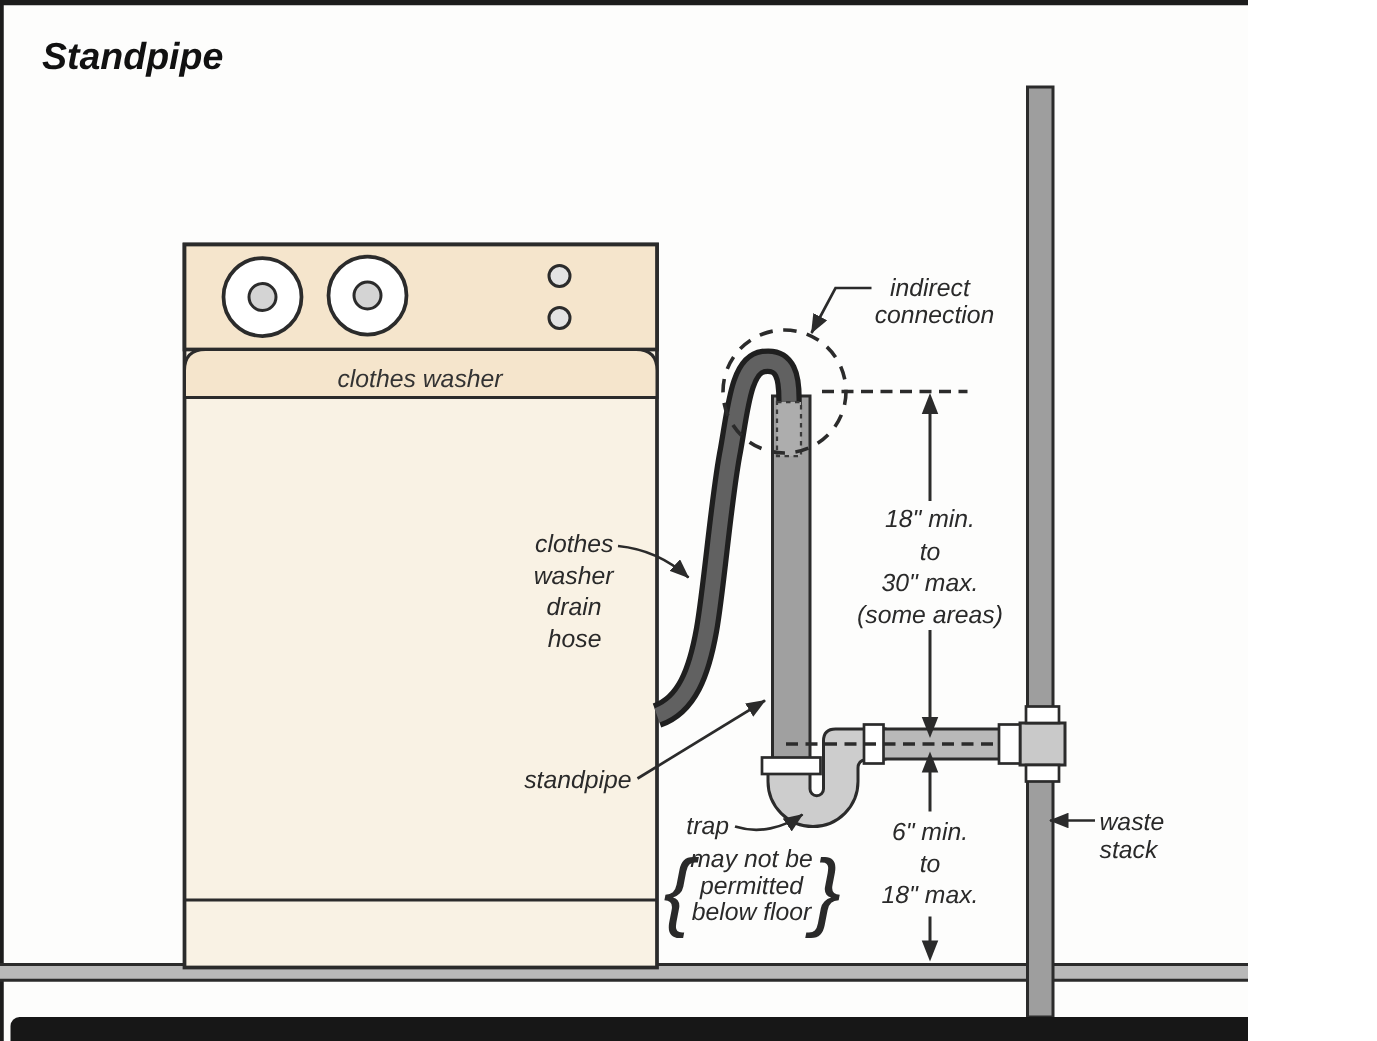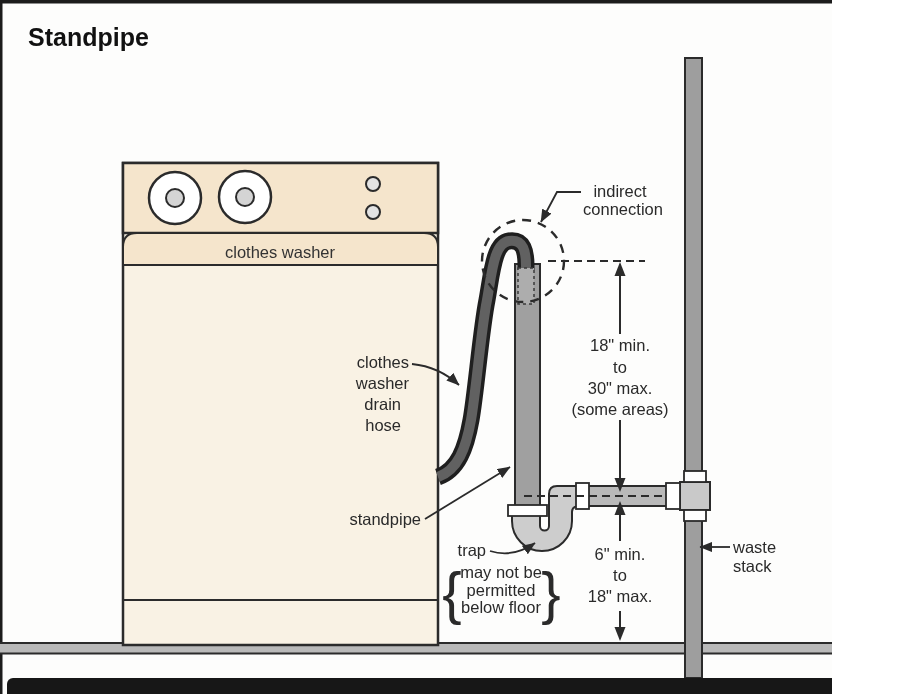--- a/index.html
+++ b/index.html
@@ -2,20 +2,21 @@
 <html><head>
 <meta charset="utf-8">
 <style>
   html,body{margin:0;padding:0;background:#ffffff;}
   .stage{
     position:relative;
     width:832px;height:694px;
     background:#ec4899;
     overflow:hidden;
     font-family:"Liberation Sans", sans-serif;
+    font-style:italic;
   }
   svg{display:block;}
   text{
     font-family:"Liberation Sans", sans-serif;
     fill:#2a2a2a;
   }
   .lbl{font-size:16.5px;}
   .dim{font-size:16.5px;}
   .title{font-size:25px;font-weight:bold;fill:#111;}
   .brace{font-size:58px;fill:#2a2a2a;}

